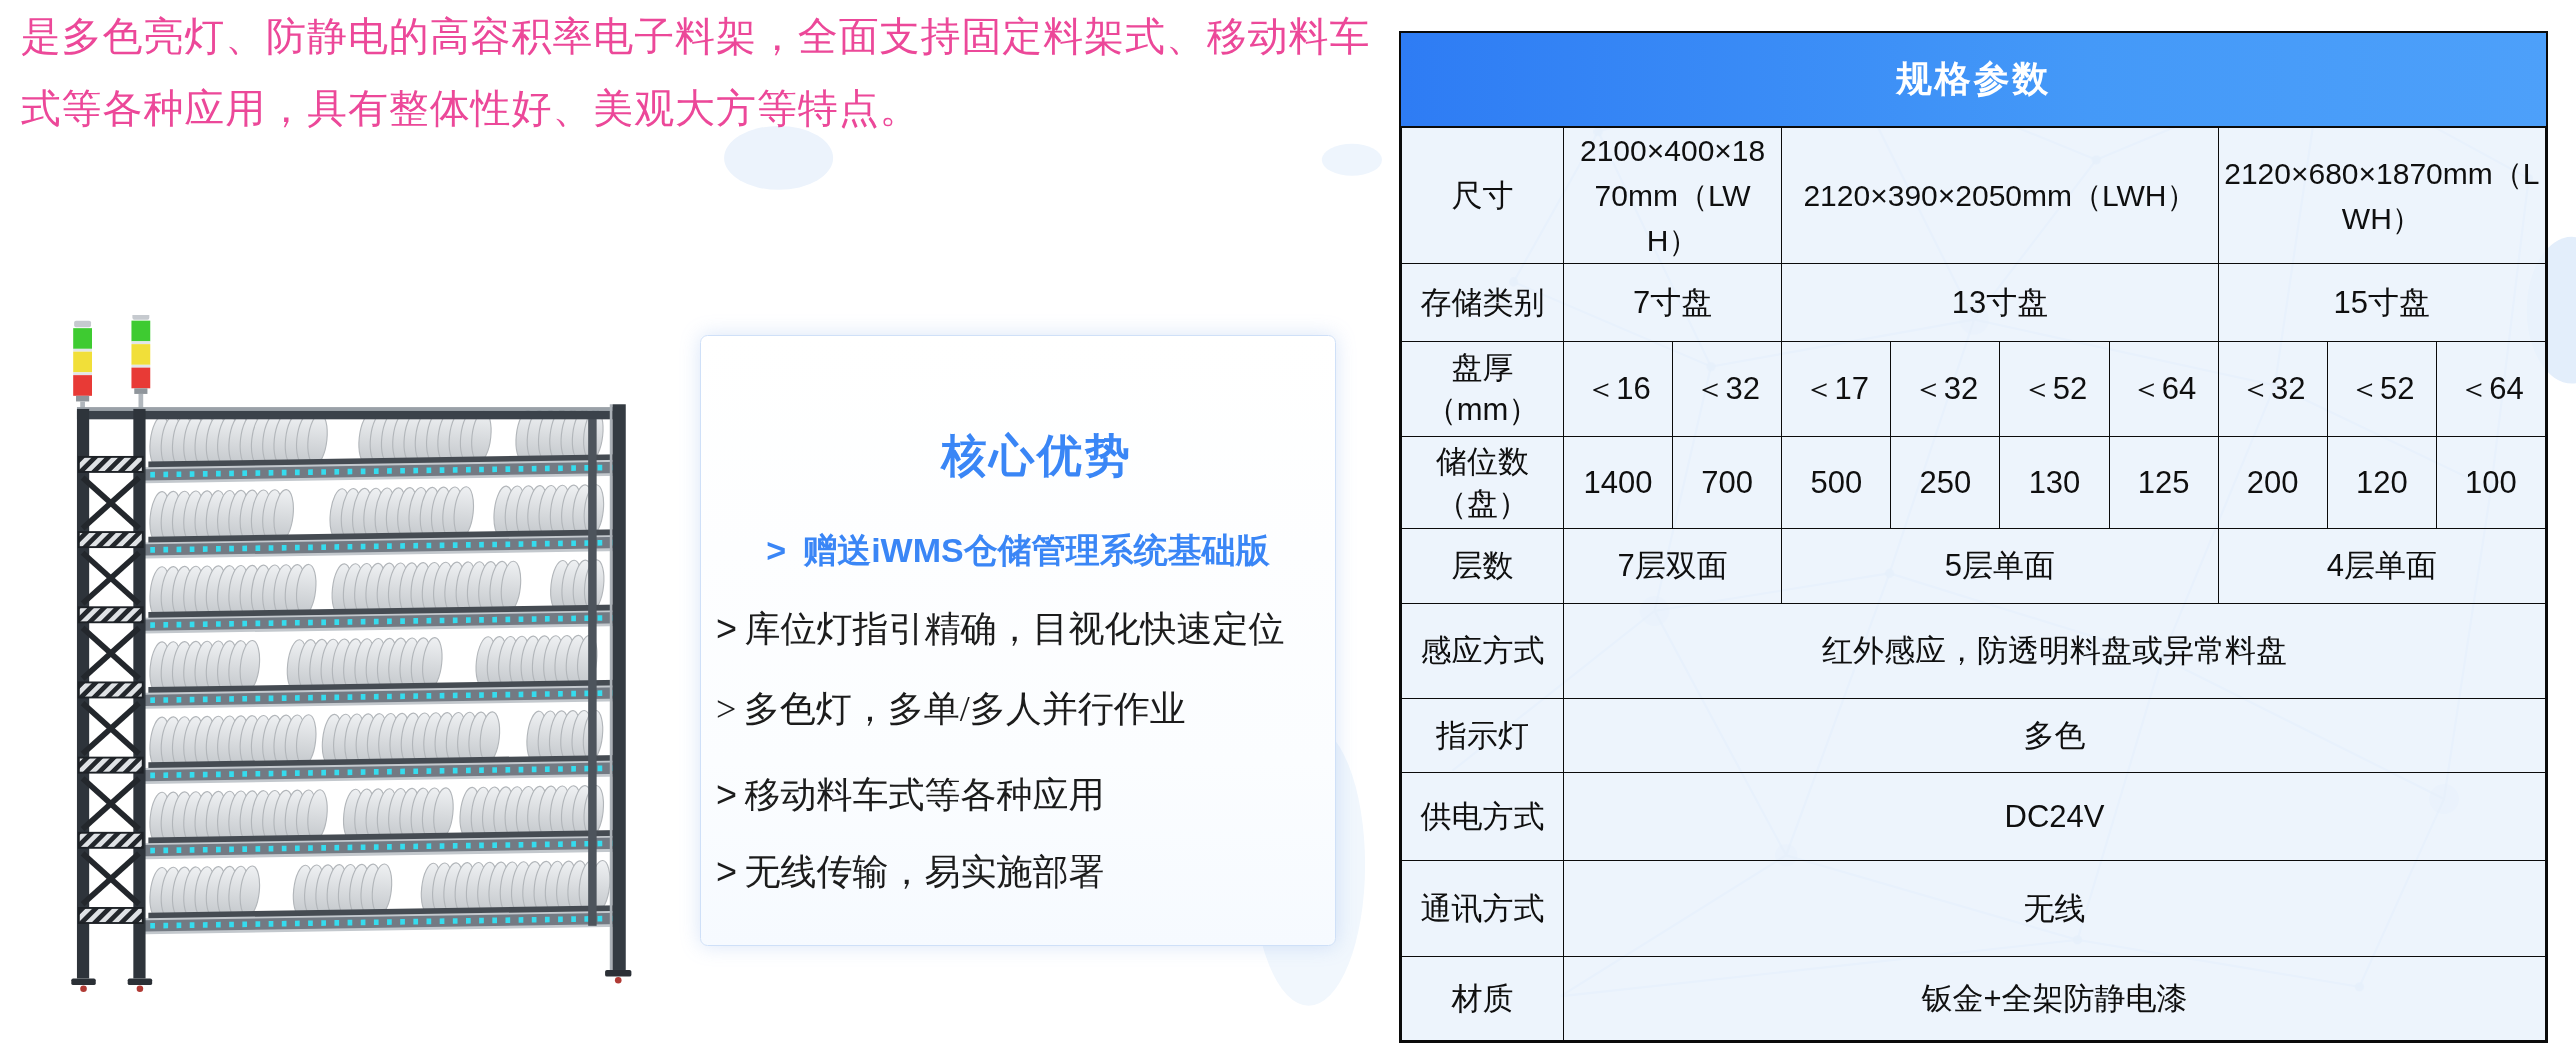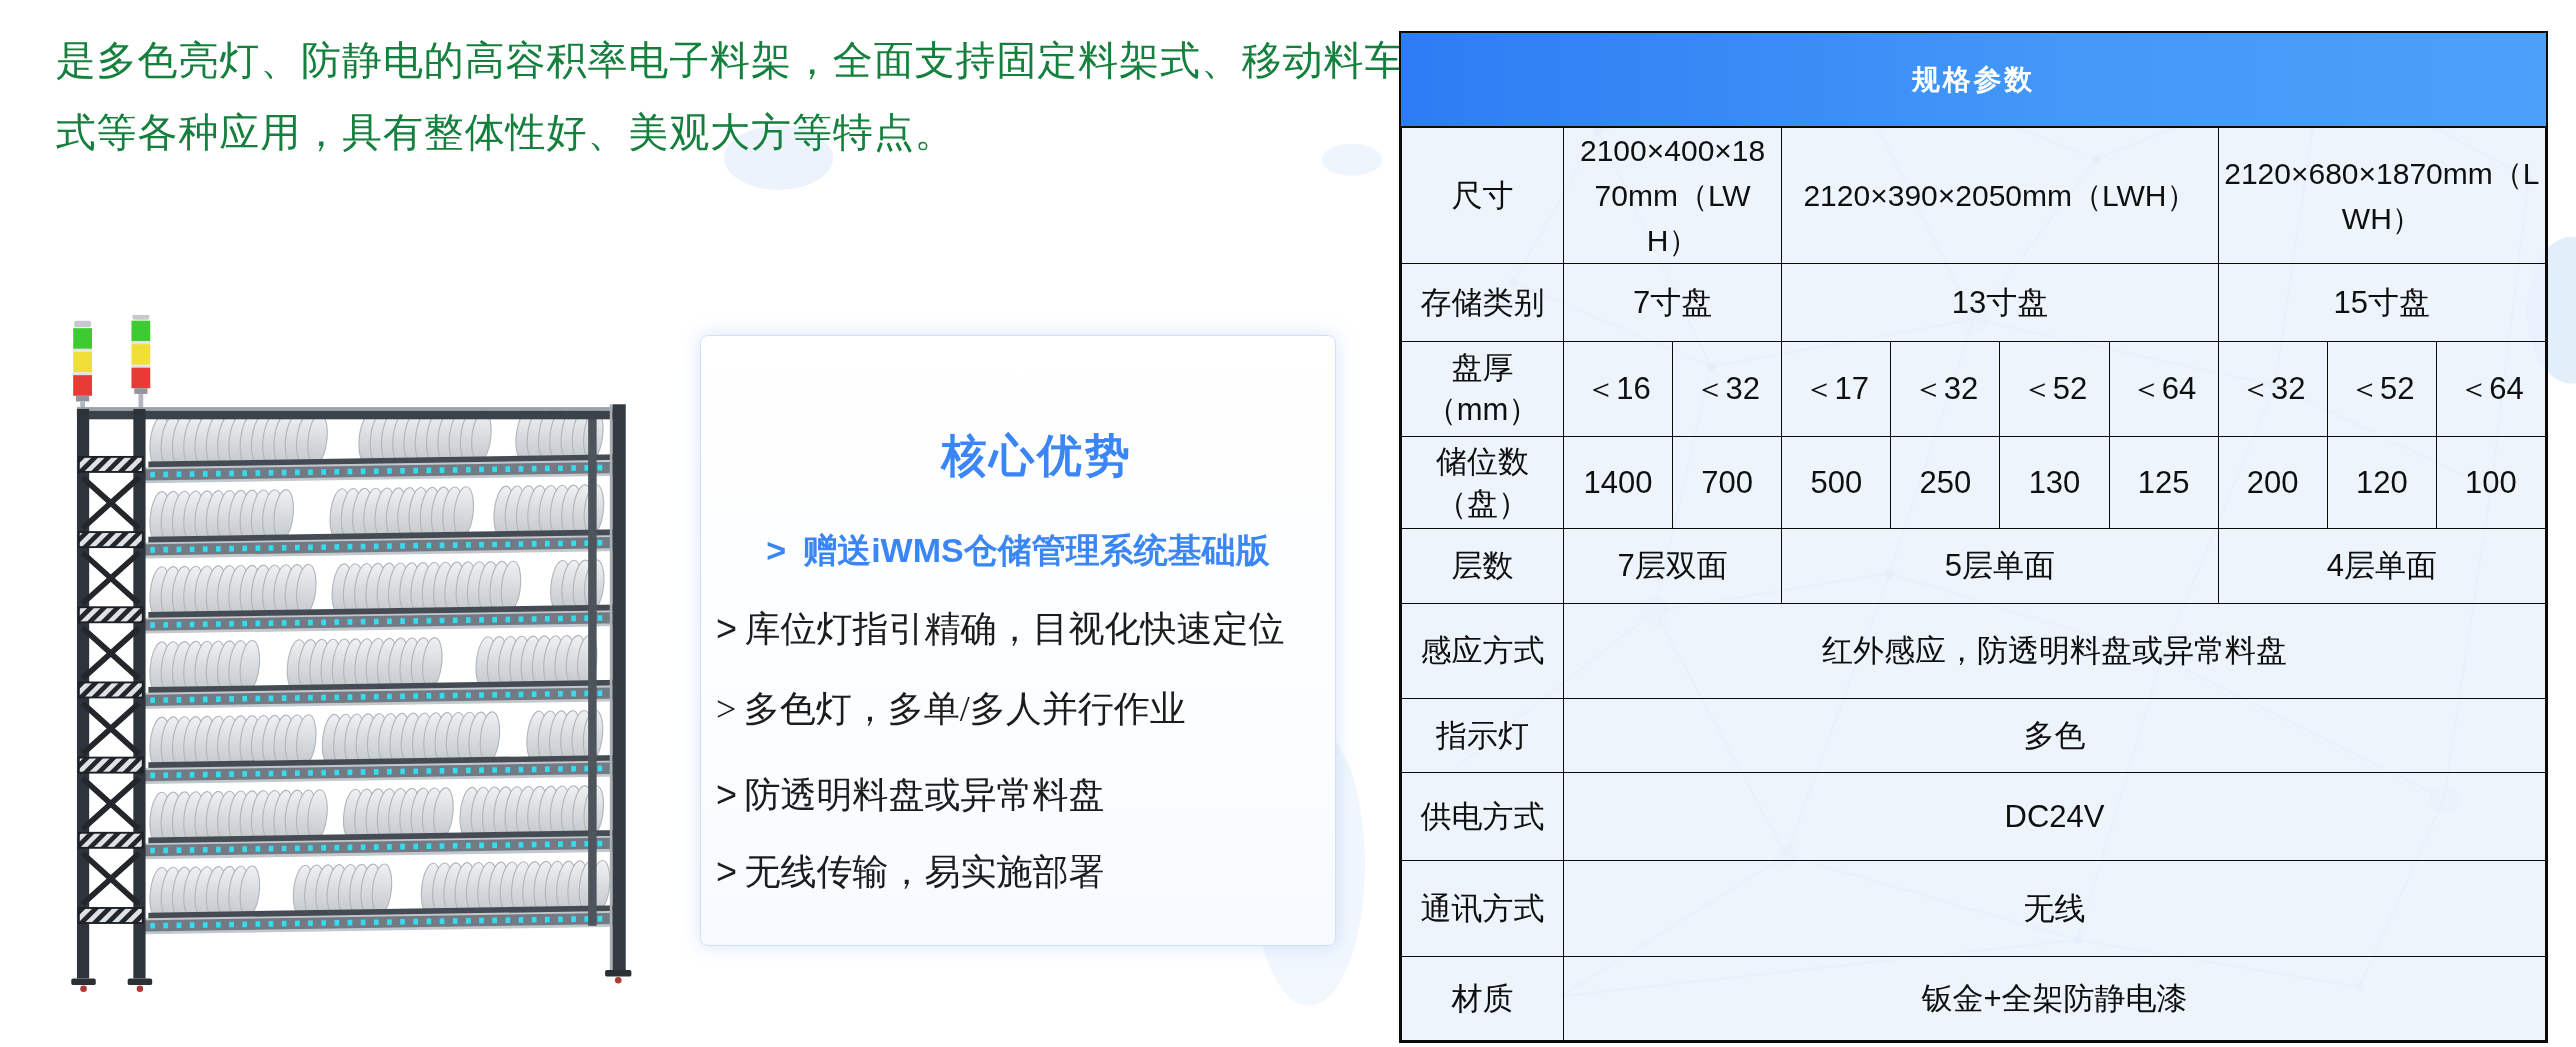--- a/index.html
+++ b/index.html
@@ -8,24 +8,23 @@
     position:relative; width:2576px; height:1047px; overflow:hidden;
     background:#ffffff;
     font-family:"Liberation Sans","DejaVu Sans",sans-serif;
     color:#222;
   }
   
   .bg-pattern { position:absolute; left:0; top:0; width:2576px; height:1047px; }
 
   
   .intro {
-    position:absolute; left:20.7px; top:24px; width:1365px;
-    font-size:40px; line-height:72px; font-weight:500; color:#15803d;
+    position:absolute; left:20.7px; top:0; width:1365px;
+    font-size:40px; line-height:72px; font-weight:500; color:#ec4899;
     letter-spacing:0.9px;
-    margin-left:35px;
   }
 
   
   .rack { position:absolute; left:28px; top:315px; width:611px; height:686px; }
 
   
   .adv-card {
     position:absolute; left:700px; top:335px; width:636px; height:611px;
     background:linear-gradient(180deg,#ffffff 0%,#fbfdff 70%,#f6faff 100%);
     border:1.9px solid #cfe0f8; border-radius:7.5px;
@@ -53,21 +52,21 @@
   .adv-item.i3 { top:512px; }
 
   
   .spec {
     position:absolute; left:1399px; top:31px; width:1149px;
     border:2.8px solid #0b0b0b;
   }
   .spec-header {
     height:94px; display:flex; align-items:center; justify-content:center;
     background:linear-gradient(90deg,#2e7cf4 0%,#4499f8 60%,#4da0fa 100%);
-    color:#ffffff; font-size:28px; font-weight:bold; letter-spacing:2.8px;
+    color:#ffffff; font-size:36px; font-weight:bold; letter-spacing:2.8px;
     border-bottom:1.9px solid #0b0b0b;
   }
   .spec table { width:100%; border-collapse:collapse; table-layout:fixed; }
   .spec th, .spec td {
     border:1.9px solid #0b0b0b; text-align:center; vertical-align:middle;
     font-size:31px; font-weight:normal; color:#0f0f0f;
     background:rgba(233,242,252,0.84); padding:0 4.7px; line-height:1.35;
   }
   .spec col.c-label { width:162px; }
   .spec tr.r-size   { height:109px; }
@@ -500,21 +499,21 @@
     <div class="adv-highlight">
       <span class="marker">&gt;</span><span>赠送iWMS仓储管理系统基础版</span>
     </div>
     <div class="adv-item i0">
       <span class="marker">&gt;</span><span>库位灯指引精确，目视化快速定位</span>
     </div>
     <div class="adv-item i1">
       <span class="marker">&gt;</span><span>多色灯，多单/多人并行作业</span>
     </div>
     <div class="adv-item i2">
-      <span class="marker">&gt;</span><span>防透明料盘或异常料盘</span>
+      <span class="marker">&gt;</span><span>移动料车式等各种应用</span>
     </div>
     <div class="adv-item i3">
       <span class="marker">&gt;</span><span>无线传输，易实施部署</span>
     </div>
   </div>
 
   <div class="spec">
     <div class="spec-header">规格参数</div>
     <table>
       <colgroup>

